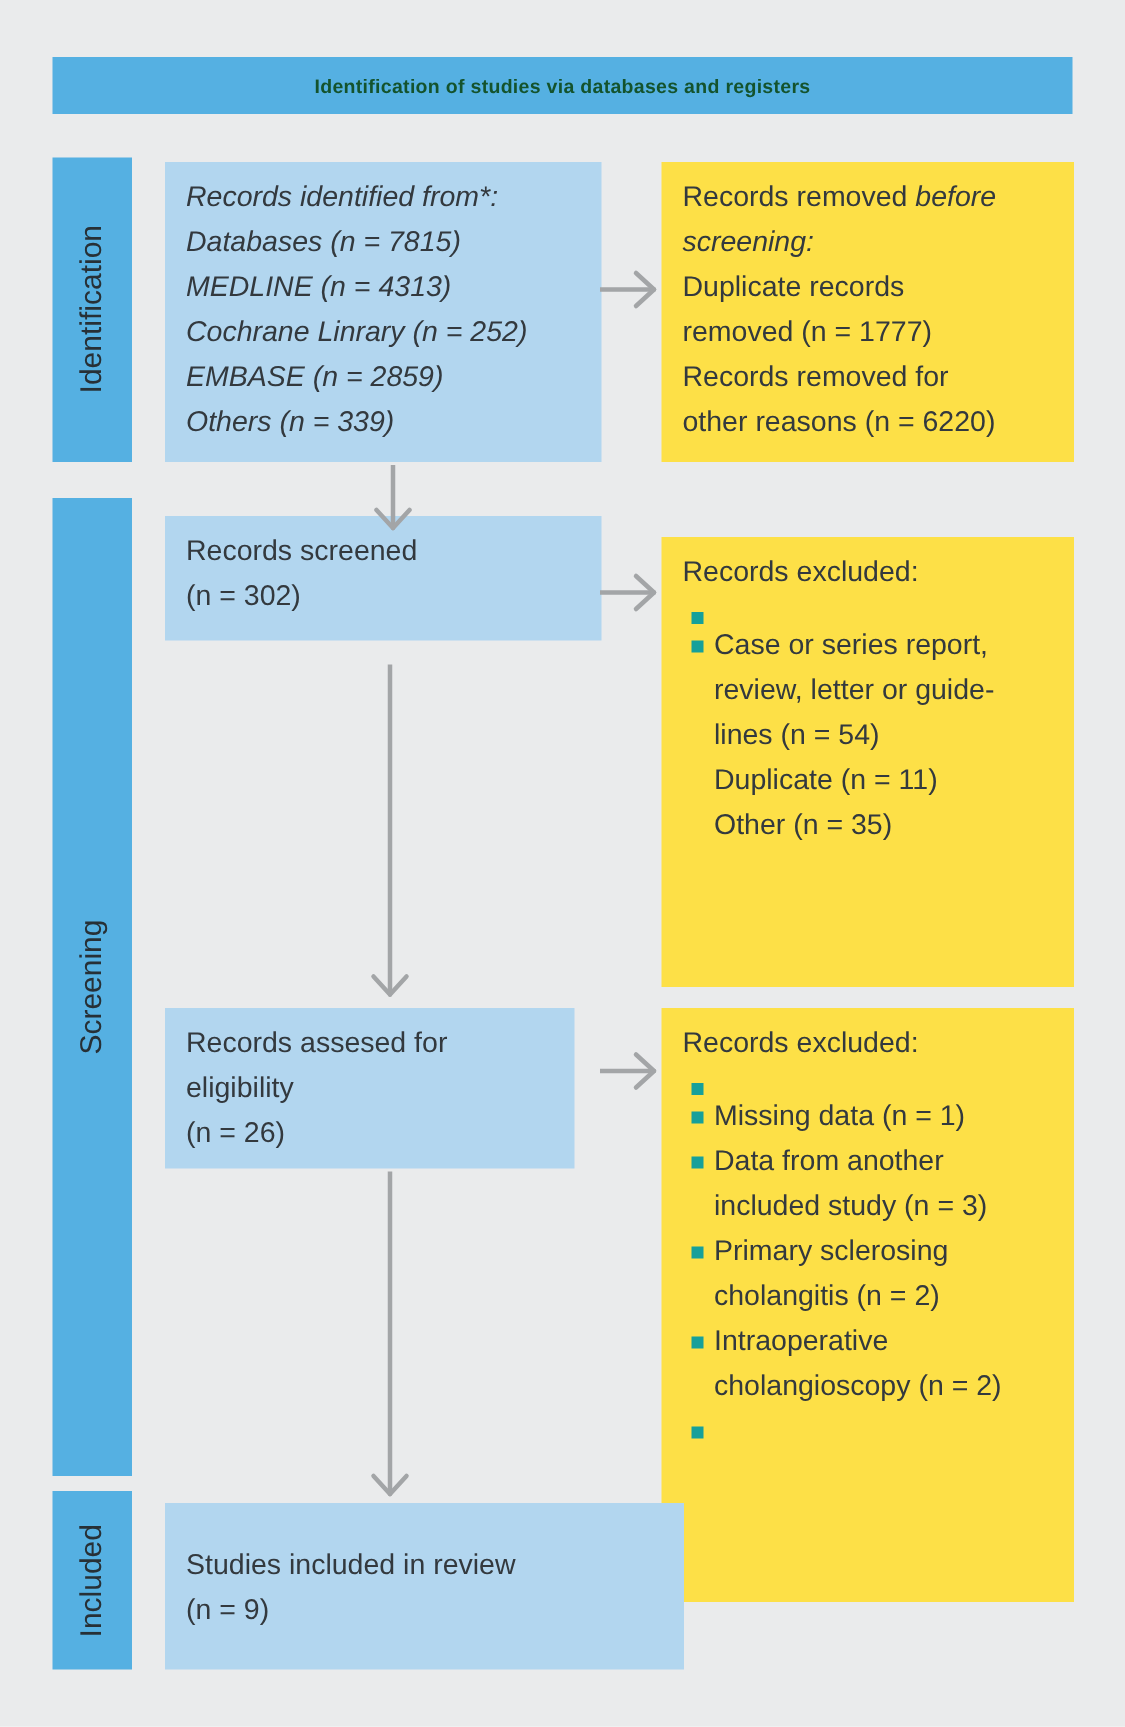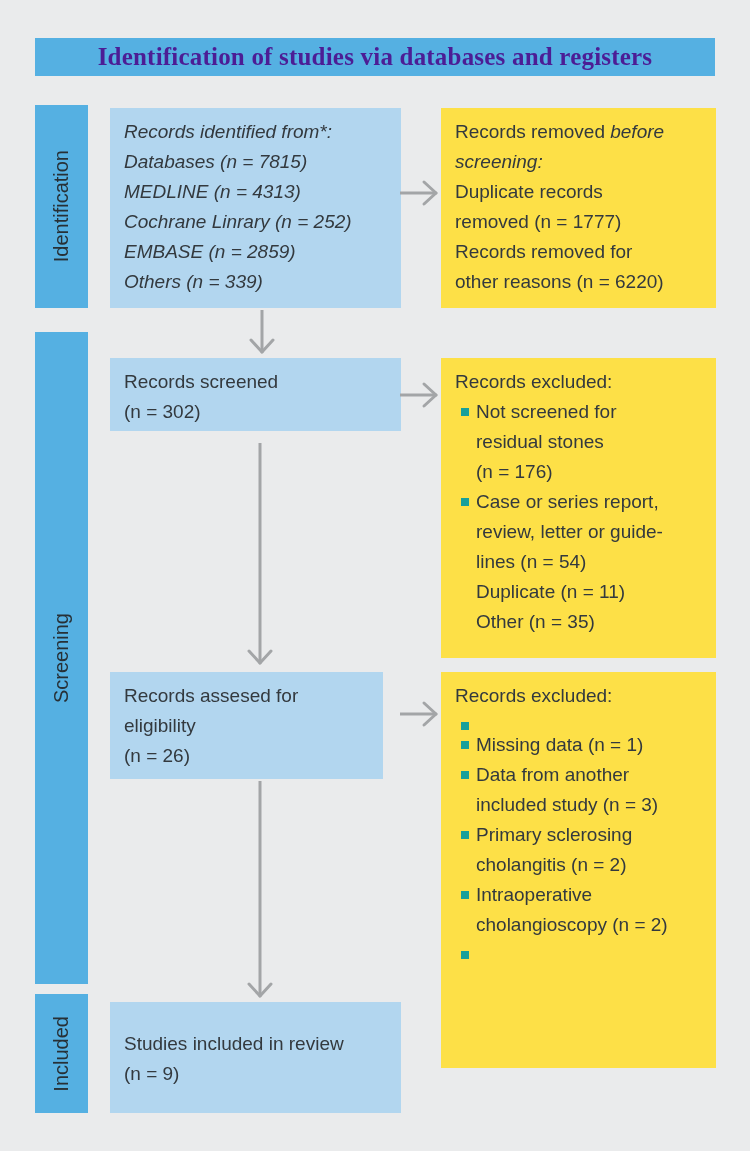--- a/index.html
+++ b/index.html
@@ -10,28 +10,27 @@
     background: #eaebec;
     font-family: "Liberation Sans", sans-serif;
     color: #33393e;
     overflow: hidden;
   }
   .title-bar {
     position: absolute;
     left: 35px; top: 38px;
     width: 680px; height: 38px;
     background: #55b0e2;
-    color: #4c1d95;
-    font-size: 25px;
+    color: #14532d;
+    font-size: 13px;
     font-weight: bold;
     display: flex;
     align-items: center;
     justify-content: center;
     letter-spacing: 0.2px;
-    font-family: Liberation Serif, serif;
   }
   .stage {
     position: absolute;
     left: 35px;
     width: 53px;
     background: #55b0e2;
     display: flex;
     align-items: center;
     justify-content: center;
   }
@@ -52,25 +51,25 @@
     font-size: 19px;
     line-height: 30px;
     padding: 9px 12px 9px 14px;
   }
   .blue { background: #b2d6ef; }
   .teal { background: #fde047; }
   .pre  { white-space: pre-line; }
 
   .box-identified { left: 110px; top: 108px;  width: 291px; height: 200px; font-style: italic; }
   .box-removed    { left: 441px; top: 108px;  width: 275px; height: 200px; }
-  .box-screened   { left: 110px; top: 358px;  width: 291px; height: 73px;  }
+  .box-screened   { left: 110px; top: 344px;  width: 291px; height: 83px;  }
   .box-excluded1  { left: 441px; top: 358px;  width: 275px; height: 300px; }
   .box-assessed   { left: 110px; top: 672px;  width: 273px; height: 107px; }
   .box-excluded2  { left: 441px; top: 672px;  width: 275px; height: 396px; }
-  .box-included   { left: 110px; top: 1002px; width: 291px; height: 111px; padding-top: 27px; }
+  .box-included   { left: 110px; top: 1002px; width: 346px; height: 111px; padding-top: 27px; }
 
   .bullet-list { list-style: none; margin: 0; padding: 0 0 0 6px; }
   .bullet-item { display: flex; }
   .bullet-square {
     width: 8px; height: 8px;
     background: #16a09a;
     margin: 11px 7px 0 0;
     flex: none;
   }
   .arrow { position: absolute; }
@@ -110,23 +109,20 @@
   </div>
 
   <div class="box blue box-screened pre">Records screened
 (n = 302)</div>
 
   <div class="box teal box-excluded1">
     <div>Records excluded:</div>
     <ul class="bullet-list">
       <li class="bullet-item">
         <span class="bullet-square"></span>
-        <span class="pre">Not screened for
-residual stones
-(n = 176)</span>
       </li>
       <li class="bullet-item">
         <span class="bullet-square"></span>
         <span class="pre">Case or series report,
 review, letter or guide-
 lines (n = 54)
 Duplicate (n = 11)
 Other (n = 35)</span>
       </li>
     </ul>

